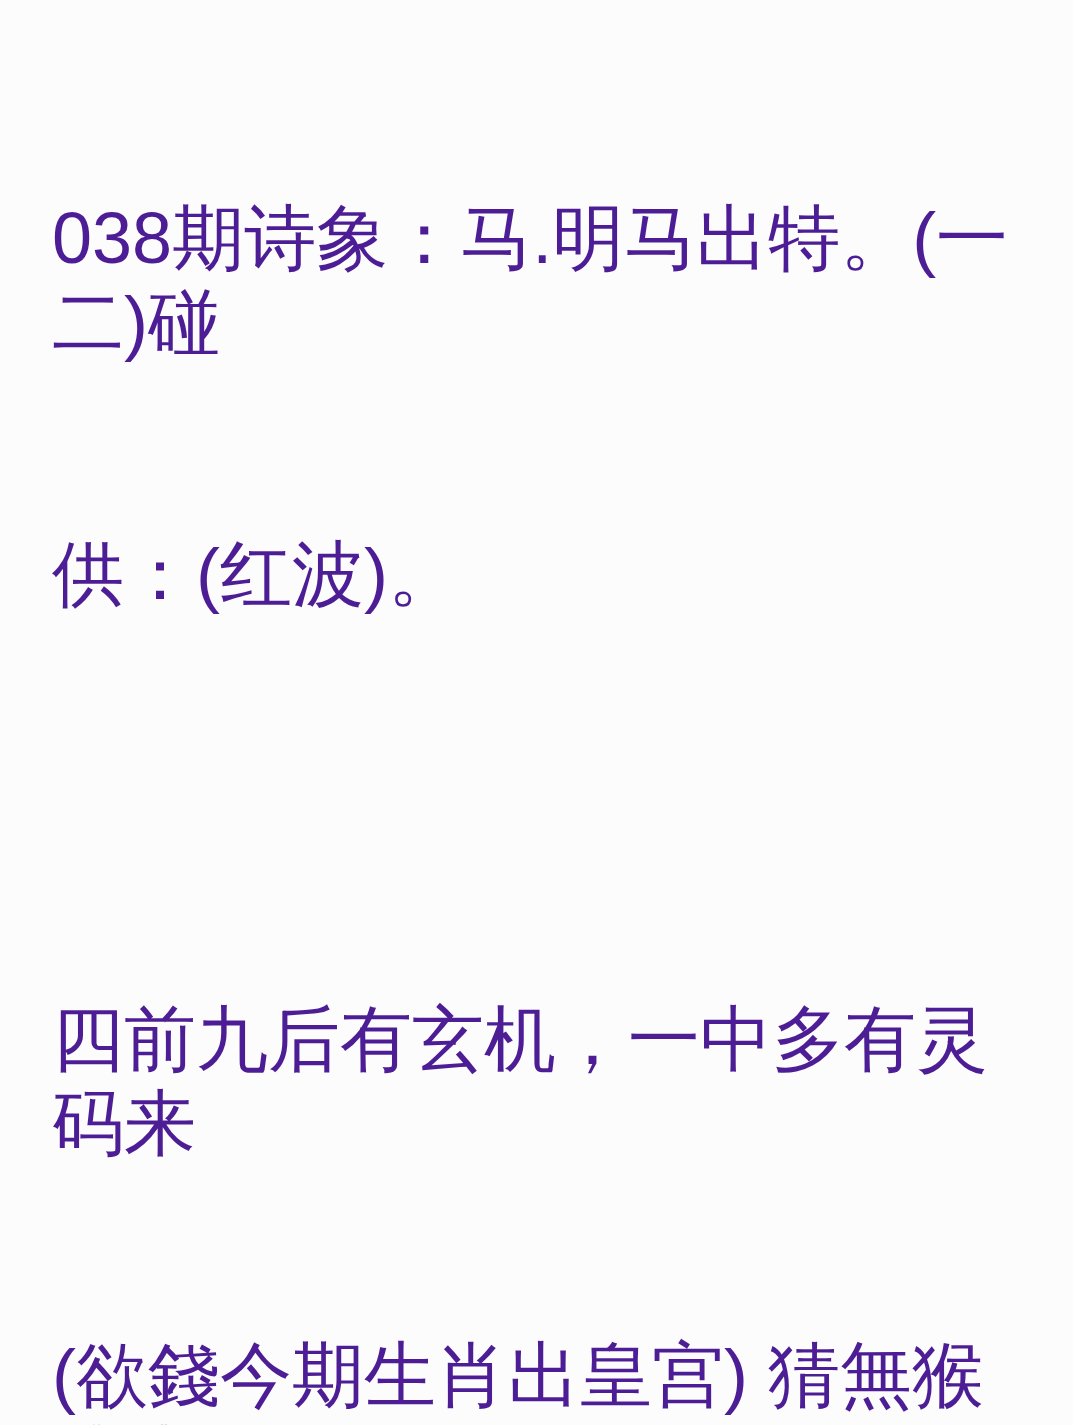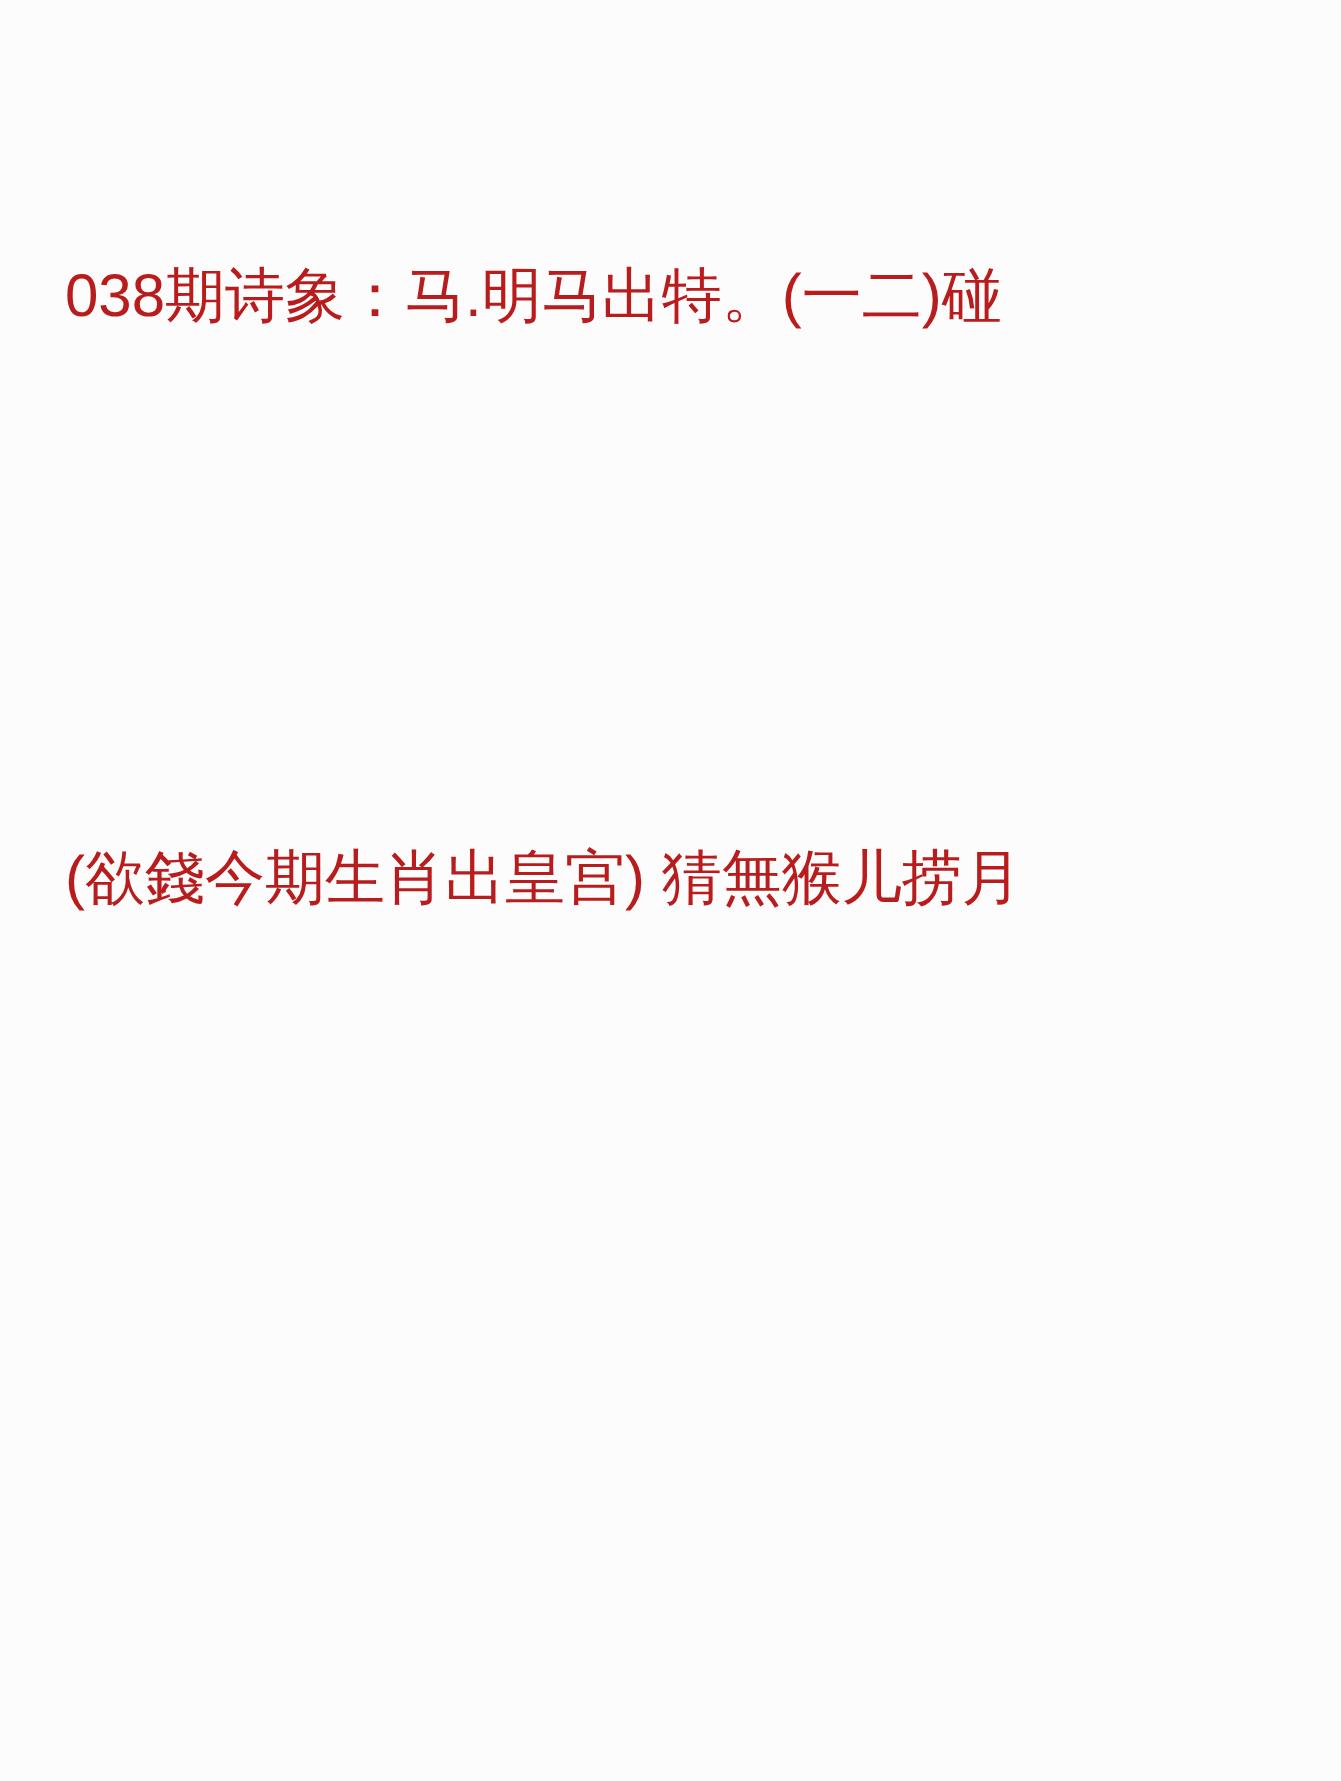--- a/index.html
+++ b/index.html
@@ -11,38 +11,40 @@
     }
     .page {
       width: 1073px;
       min-height: 1425px;
       margin: 0 auto;
       background: #fcfcfc;
       padding: 28px 48px 14px 52px;
       overflow: hidden;
     }
     .text-block {
-      color: #b91c1c;
-      font-size: 48px;
+      color: #4c1d95;
+      font-size: 72px;
       line-height: 84px;
       font-weight: 400;
       white-space: pre-wrap;
       word-break: break-all;
       letter-spacing: 0px;
     }
     .text-block .line { min-height: 1em; }
     #block-2 { margin-top: 45px; }
   </style>
 </head>
 <body>
 
 <div class="page">
 
   <div class="text-block" id="block-1">
     <div class="line">038期诗象：马.明马出特。(一二)碰</div>
+    <div class="line">供：(红波)。</div>
   </div>
 
   <div class="text-block" id="block-2">
+    <div class="line">四前九后有玄机，一中多有灵码来</div>
     <div class="line">(欲錢今期生肖出皇宫) 猜無猴儿捞月</div>
     
   </div>
 
 </div>
 
 </body></html>

